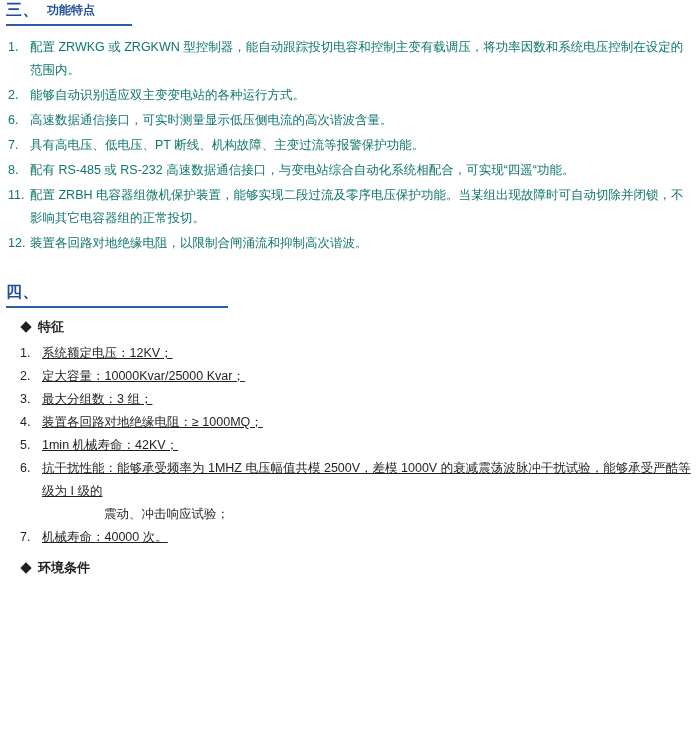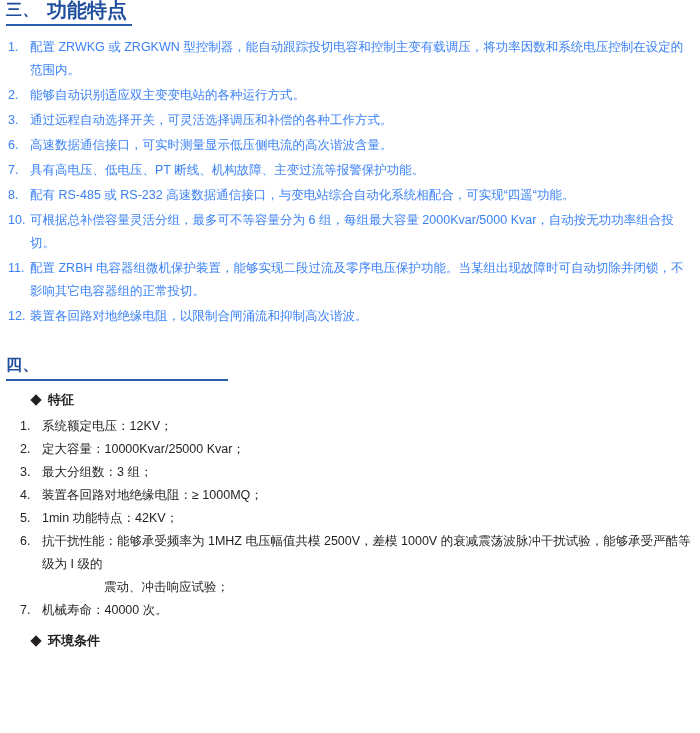--- a/index.html
+++ b/index.html
@@ -31,21 +31,21 @@
     font-weight: bold;
     padding-left: 6px;
     margin-bottom: 4px;
   }
   .section-head .roman {
     font-size: 16px;
     line-height: 20px;
     letter-spacing: 0.5px;
   }
   .section-head .title {
-    font-size: 20px;
+    font-size: 12px;
     line-height: 20px;
   }
   .section-rule {
     height: 2px;
     background: #2b5fae;
     margin: 2px 6px 10px 6px;
     width: 126px;
   }
   .section-rule.wide {
     width: 222px;
@@ -53,40 +53,40 @@
 
   
   ol.items {
     list-style: none;
     margin: 0;
     padding: 0 8px 0 8px;
   }
   ol.items > li {
     font-size: 12.5px;
     line-height: 23px;
-    color: #3b82f6;
+    color: #0f766e;
     padding-left: 22px;
     text-indent: -22px;
     margin: 2px 0 1px 0;
   }
   ol.items > li .num {
     display: inline-block;
     width: 22px;
     text-indent: 0;
   }
   ol.items > li .cont {
     text-indent: 0;
   }
 
   
   .subhead {
     font-size: 13px;
     font-weight: bold;
     color: #231f20;
-    padding-left: 32px;
+    padding-left: 22px;
     margin: 10px 0 6px 0;
     display: flex;
     align-items: center;
     gap: 8px;
   }
   .diamond {
     display: inline-block;
     width: 8px;
     height: 8px;
     background: #231f20;
@@ -104,20 +104,21 @@
     text-indent: -22px;
     margin: 0;
   }
   ol.sublist > li .num {
     display: inline-block;
     width: 22px;
     text-indent: 0;
   }
   ol.sublist > li .cont {
     text-indent: 0;
+    text-decoration: underline;
   }
   .indent-cont {
     display: block;
     padding-left: 62px;
     text-indent: 0;
   }
   .spacer-26 { height: 26px; }
 </style>
 </head>
 <body>
@@ -126,46 +127,44 @@
 
   <div class="section-head">
     <span class="roman">三、</span>
     <span class="title">功能特点</span>
   </div>
   <div class="section-rule"></div>
 
   <ol class="items">
     <li><span class="num">1.</span><span class="cont">配置 ZRWKG 或 ZRGKWN 型控制器，能自动跟踪投切电容和控制主变有载调压，将功率因数和系统电压控制在设定的范围内。</span></li>
     <li><span class="num">2.</span><span class="cont">能够自动识别适应双主变变电站的各种运行方式。</span></li>
-    <li><span class="num">3.</span><span class="cont">通过远程自动选择开关，可灵活选择调压和补偿的各种工作方式。</span></li>
     <li><span class="num">6.</span><span class="cont">高速数据通信接口，可实时测量显示低压侧电流的高次谐波含量。</span></li>
     <li><span class="num">7.</span><span class="cont">具有高电压、低电压、PT 断线、机构故障、主变过流等报警保护功能。</span></li>
     <li><span class="num">8.</span><span class="cont">配有 RS-485 或 RS-232 高速数据通信接口，与变电站综合自动化系统相配合，可实现“四遥“功能。</span></li>
-    <li><span class="num">10.</span><span class="cont">可根据总补偿容量灵活分组，最多可不等容量分为 6 组，每组最大容量 2000Kvar/5000 Kvar，自动按无功功率组合投切。</span></li>
     <li><span class="num">11.</span><span class="cont">配置 ZRBH 电容器组微机保护装置，能够实现二段过流及零序电压保护功能。当某组出现故障时可自动切除并闭锁，不影响其它电容器组的正常投切。</span></li>
     <li><span class="num">12.</span><span class="cont">装置各回路对地绝缘电阻，以限制合闸涌流和抑制高次谐波。</span></li>
   </ol>
 
   <div class="spacer-26"></div>
 
   <div class="section-head">
     <span class="roman">四、</span>
   </div>
   <div class="section-rule wide"></div>
 
   <div class="subhead">
     <span class="diamond"></span>
     <span>特征</span>
   </div>
   <ol class="sublist">
     <li><span class="num">1.</span><span class="cont">系统额定电压：12KV；</span></li>
     <li><span class="num">2.</span><span class="cont">定大容量：10000Kvar/25000 Kvar；</span></li>
     <li><span class="num">3.</span><span class="cont">最大分组数：3 组；</span></li>
     <li><span class="num">4.</span><span class="cont">装置各回路对地绝缘电阻：≥ 1000MQ；</span></li>
-    <li><span class="num">5.</span><span class="cont">1min 功能特点：42KV；</span></li>
+    <li><span class="num">5.</span><span class="cont">1min 机械寿命：42KV；</span></li>
     <li><span class="num">6.</span><span class="cont">抗干扰性能：能够承受频率为 1MHZ 电压幅值共模 2500V，差模 1000V 的衰减震荡波脉冲干扰试验，能够承受严酷等级为 I 级的</span><span class="indent-cont">震动、冲击响应试验；</span></li>
     <li><span class="num">7.</span><span class="cont">机械寿命：40000 次。</span></li>
   </ol>
 
   <div class="subhead">
     <span class="diamond"></span>
     <span>环境条件</span>
   </div>
 
 </div>

